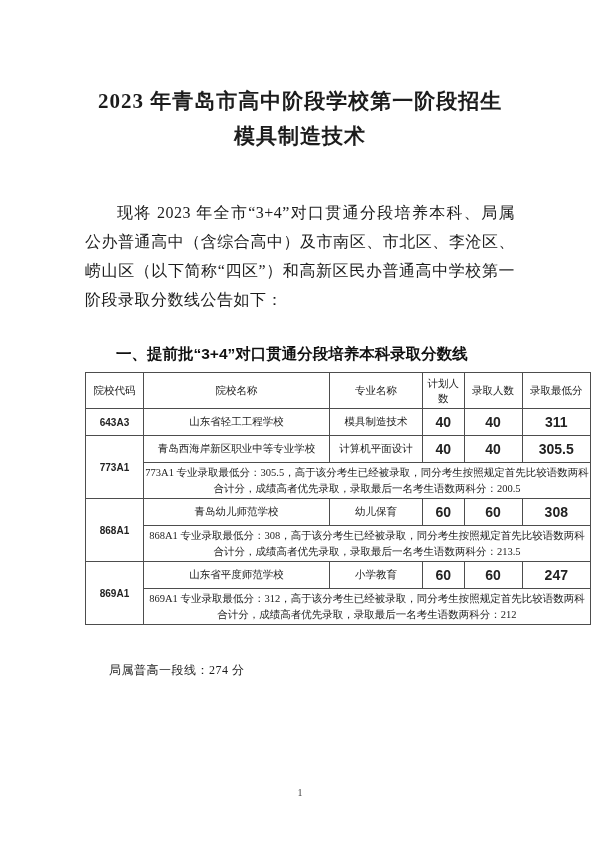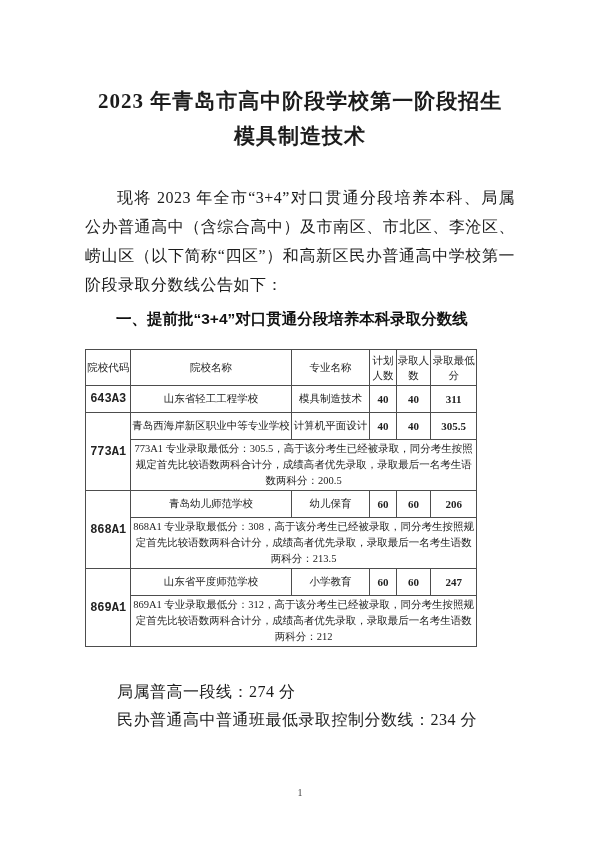--- a/index.html
+++ b/index.html
@@ -16,70 +16,70 @@
 
   .doc-title {
     text-align: center;
     font-weight: bold;
     font-size: 21px;
     line-height: 35px;
     letter-spacing: 1px;
   }
 
   .intro {
-    margin-top: 29px;
+    margin-top: 44px;
     font-size: 16px;
     line-height: 29px;
     text-align: justify;
     text-align-last: left;
     text-indent: 2em;
     letter-spacing: 0.5px;
   }
 
   .sec-heading {
     font-family: "Liberation Sans", sans-serif;
     font-weight: bold;
     font-size: 15.5px;
     color: #111;
   }
-  .sec1-heading { margin-top: 8px; padding-left: 2em; line-height: 24px; }
+  .sec1-heading { margin-top: 28px; padding-left: 2em; line-height: 24px; }
 
   table.adm {
-    width: 392px;
+    width: 506px;
     border-collapse: collapse;
-    margin-top: 18px;
+    margin-top: 6px;
     font-size: 10.5px;
     color: #222;
   }
   table.adm th, table.adm td {
     border: 1px solid #4d4d4d;
     text-align: center;
     vertical-align: middle;
     padding: 1px;
   }
   table.adm th { font-weight: normal; line-height: 15px; height: 36px; }
   td.cell { height: 27px; white-space: nowrap; }
   td.code {
-    font-family: Liberation Mono, monospace;
+    font-family: Liberation Sans, sans-serif;
     font-weight: bold;
-    font-size: 12px;
+    font-size: 10px;
   }
-  .num { font-family: Liberation Serif, serif; font-weight: bold; font-size: 11px; }
+  .num { font-family: Liberation Sans, sans-serif; font-weight: bold; font-size: 14px; }
   td.note {
     text-align: left;
     padding: 2px 8px;
     line-height: 16px;
     white-space: normal;
     height: 36px;
   }
 
   .sec2-heading { margin-top: 31px; line-height: 30px; }
   .sec2-heading .l1 { padding-left: 2em; }
 
-  .score-lines { font-size: 16px; letter-spacing: 0.5px; }
+  .score-lines { font-size: 12px; letter-spacing: 0.5px; }
   .score-lines .line { padding-left: 2em; line-height: 28px; }
 
   .page-number {
     position: absolute;
     bottom: 50px; left: 0; right: 0;
     text-align: center;
     font-size: 10px;
     color: #444;
   }
 </style>
@@ -137,21 +137,21 @@
       <tr>
         <td class="note" colspan="5">773A1 专业录取最低分：305.5，高于该分考生已经被录取，同分考生按照规定首先比较语数两科合计分，成绩高者优先录取，录取最后一名考生语数两科分：200.5</td>
       </tr>
 
       <tr>
         <td class="cell code" rowspan="2">868A1</td>
         <td class="cell">青岛幼儿师范学校</td>
         <td class="cell">幼儿保育</td>
         <td class="cell num">60</td>
         <td class="cell num">60</td>
-        <td class="cell num">206</td>
+        <td class="cell num">308</td>
       </tr>
       <tr>
         <td class="note" colspan="5">868A1 专业录取最低分：308，高于该分考生已经被录取，同分考生按照规定首先比较语数两科合计分，成绩高者优先录取，录取最后一名考生语数两科分：213.5</td>
       </tr>
 
       <tr>
         <td class="cell code" rowspan="2">869A1</td>
         <td class="cell">山东省平度师范学校</td>
         <td class="cell">小学教育</td>
         <td class="cell num">60</td>
@@ -162,18 +162,17 @@
         <td class="note" colspan="5">869A1 专业录取最低分：312，高于该分考生已经被录取，同分考生按照规定首先比较语数两科合计分，成绩高者优先录取，录取最后一名考生语数两科分：212</td>
       </tr>
     </tbody>
   </table>
 
   <div class="sec-heading sec2-heading">
   </div>
 
   <div class="score-lines">
     <div class="line">局属普高一段线：274 分</div>
-    <div class="line">民办普通高中普通班最低录取控制分数线：234 分</div>
   </div>
 
 </div>
 
 <div class="page-number">1</div>
 
 </body></html>

